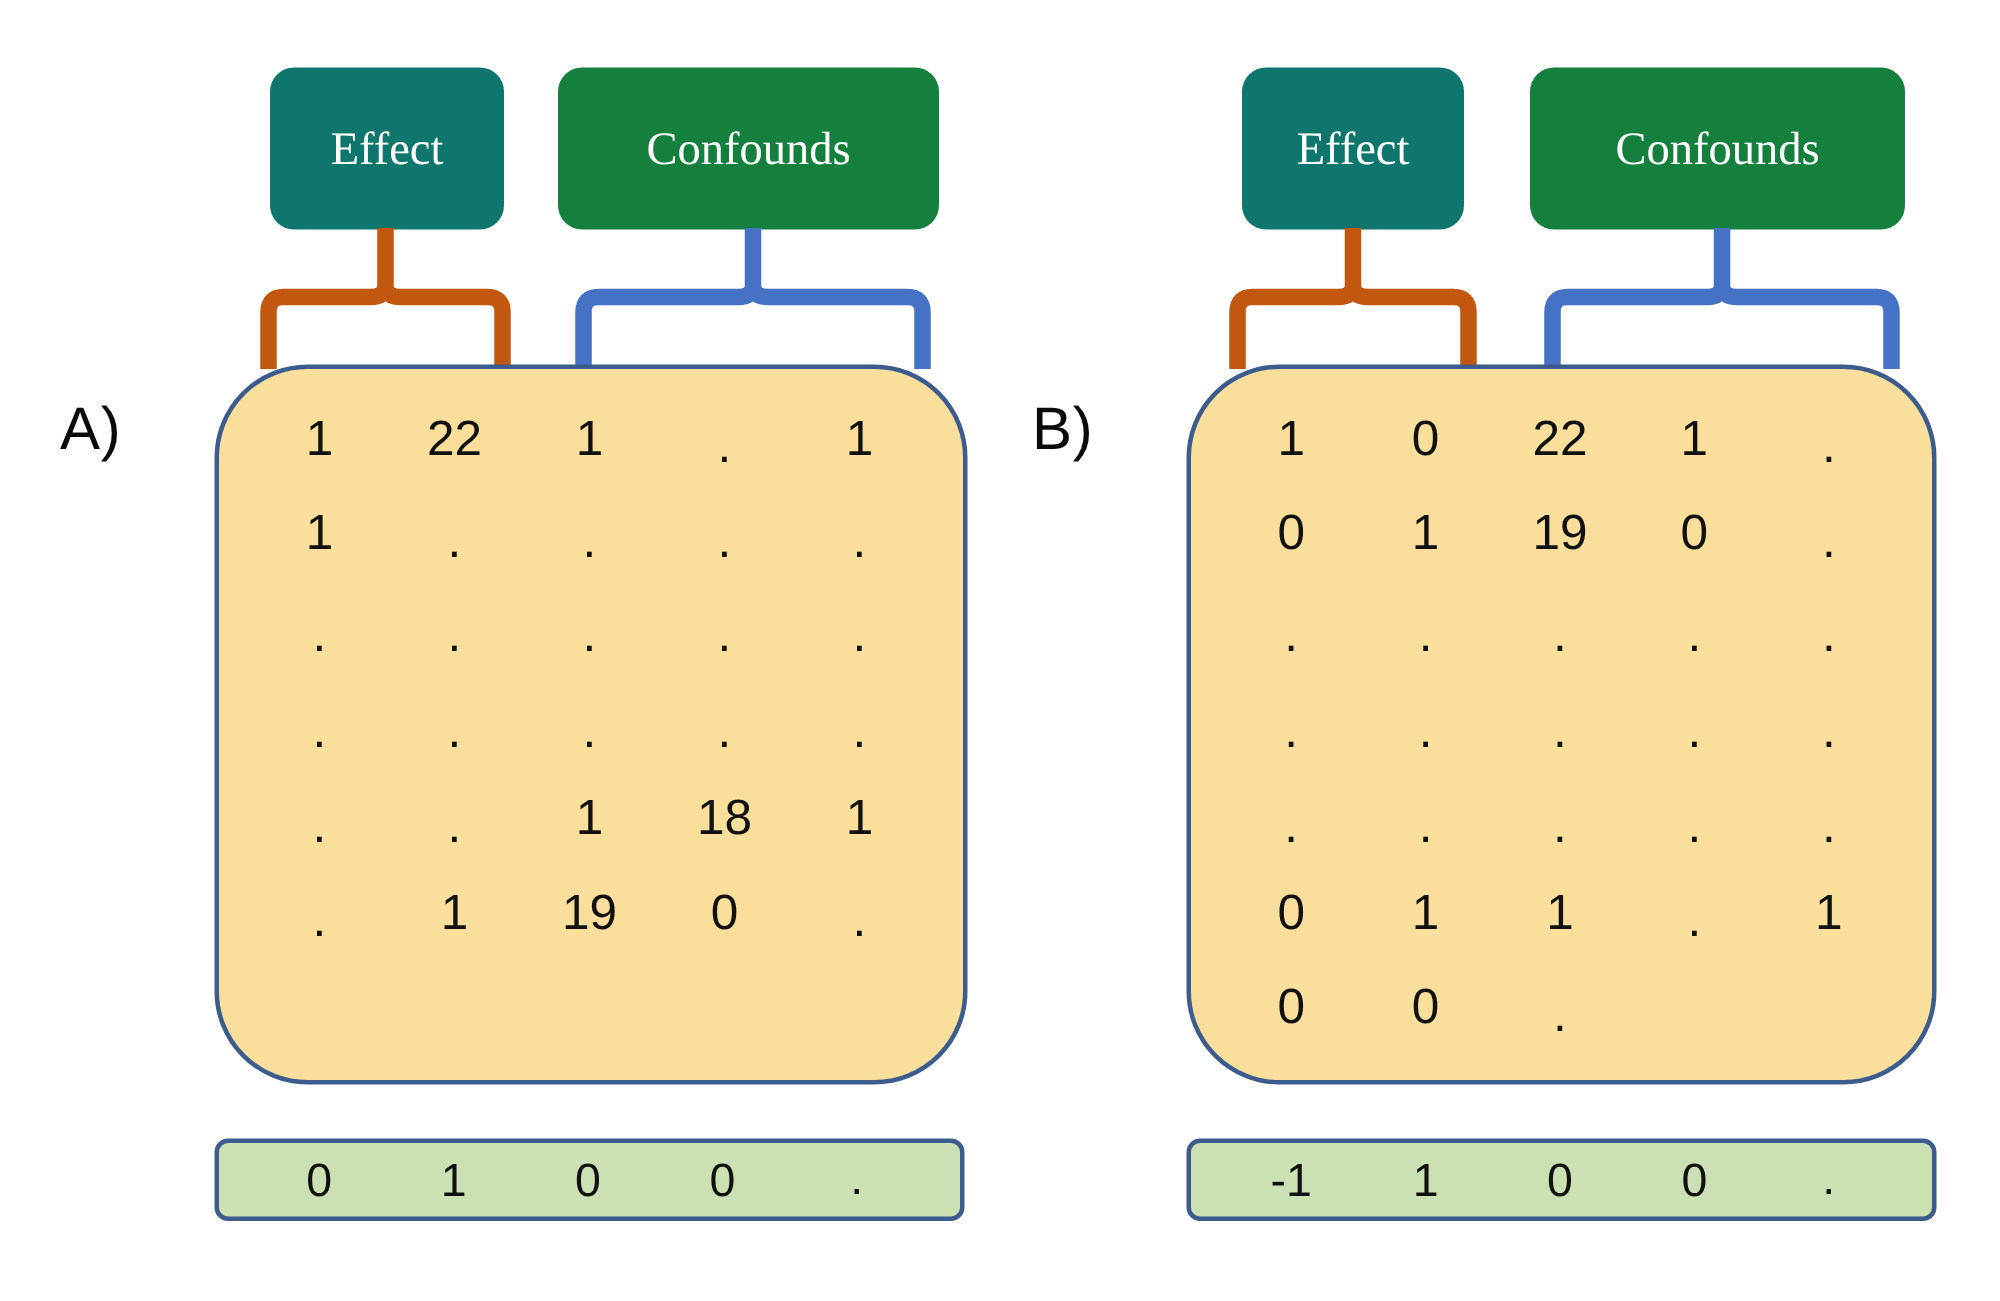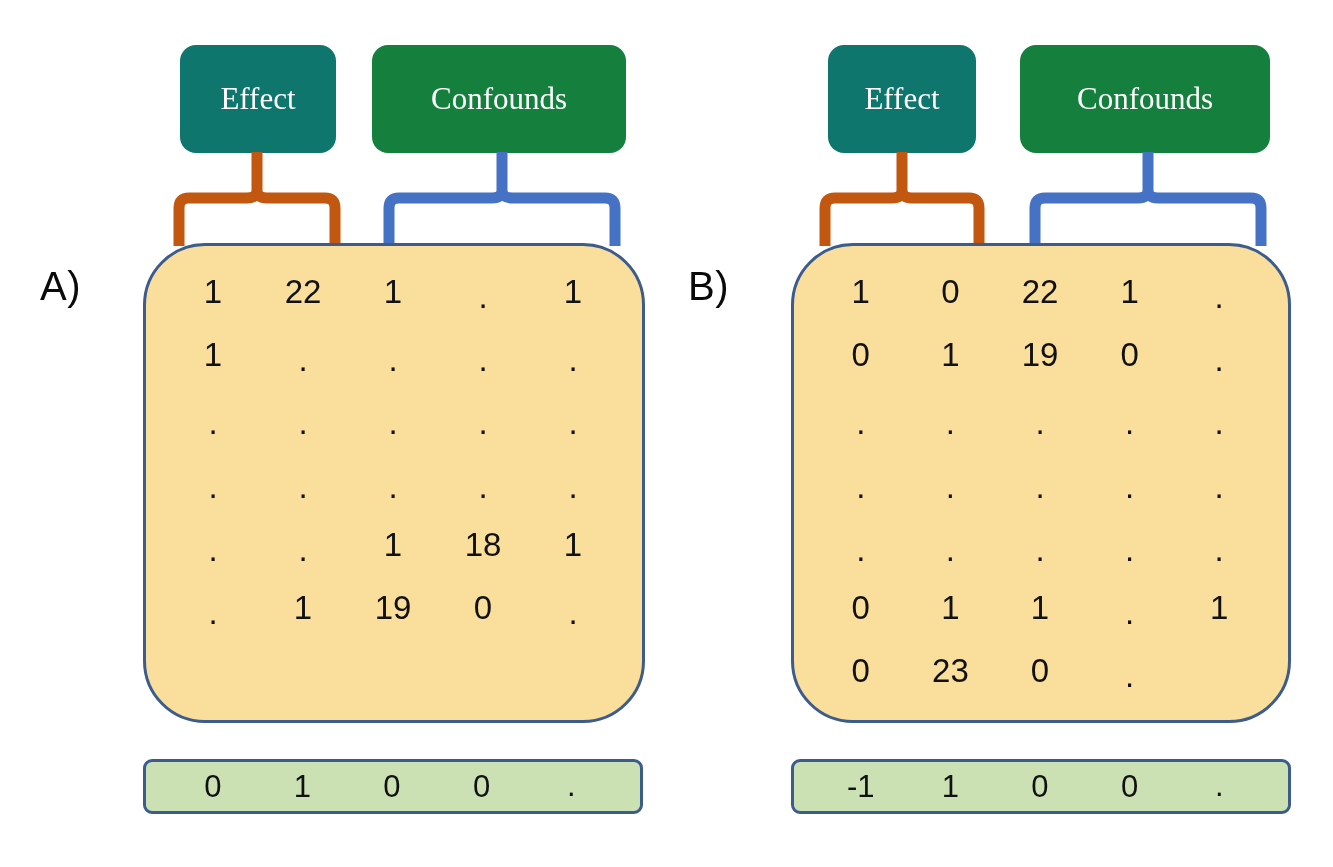--- a/index.html
+++ b/index.html
@@ -267,21 +267,20 @@
       <div class="cell dot">.</div>
       <div class="cell dot">.</div>
 
       <div class="cell">0</div>
       <div class="cell">1</div>
       <div class="cell">1</div>
       <div class="cell dot">.</div>
 
       <div class="cell">1</div>
       <div class="cell">0</div>
-      <div class="cell">23</div>
       <div class="cell">0</div>
       <div class="cell dot">.</div>
     </div>
   </div>
 
   <div class="contrast-bar">
     <div class="cell">-1</div>
     <div class="cell">1</div>
     <div class="cell">0</div>
     <div class="cell">0</div>

